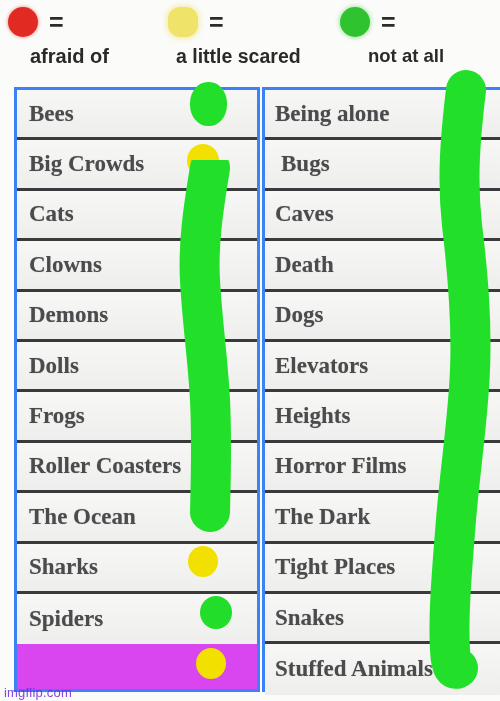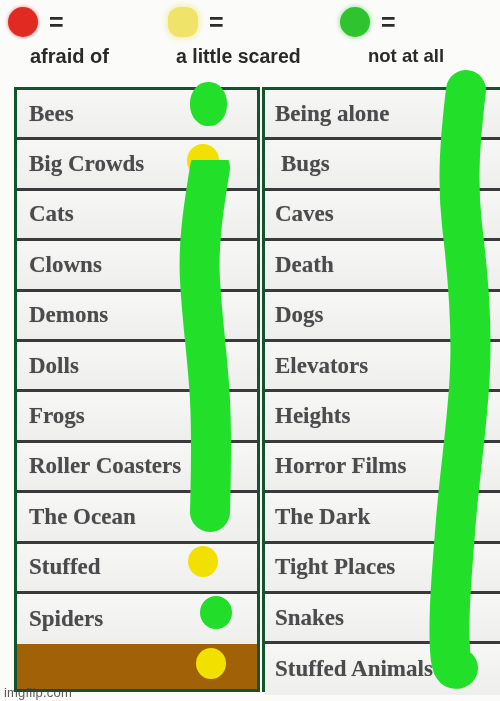--- a/index.html
+++ b/index.html
@@ -67,22 +67,22 @@
   #legend-little { left: 168px; }
   #legend-little .legend-label { font-size: 19.5px; margin-left: 8px; margin-top: 1px; }
 
   #legend-not { left: 340px; }
   #legend-not .legend-label { font-size: 18.5px; margin-left: 28px; margin-top: 1px; }
 
   
   .table {
     position: absolute;
     box-sizing: border-box;
-    border: 3px solid #14532d;
-    background: #a16207;
+    border: 3px solid #3b82f6;
+    background: #d946ef;
   }
   #table-left {
     left: 14px;
     top: 87px;
     width: 246px;
     height: 605px;
   }
   #table-right {
     left: 262px;
     top: 87px;
@@ -124,21 +124,21 @@
     z-index: 6;
     pointer-events: none;
   }
 
   .watermark {
     position: absolute;
     left: 4px;
     bottom: 1px;
     font-family: "Liberation Sans", sans-serif;
     font-size: 13px;
-    color: #404040;
+    color: #6d28d9;
     opacity: 0.85;
     letter-spacing: 0.2px;
     z-index: 9;
   }
 </style>
 </head>
 <body>
 
 <div id="page">
 
@@ -192,21 +192,21 @@
     <div class="row">
         <span class="row-label">Frogs</span>
       </div>
     <div class="row">
         <span class="row-label sm">Roller Coasters</span>
       </div>
     <div class="row">
         <span class="row-label">The Ocean</span>
       </div>
     <div class="row">
-        <span class="row-label">Stuffed</span>
+        <span class="row-label">Sharks</span>
       </div>
     <div class="row">
         <span class="row-label sm">Spiders</span>
       </div>
   </div>
 
   <div class="table" id="table-right">
     <div class="row">
         <span class="row-label">Being alone</span>
       </div>

